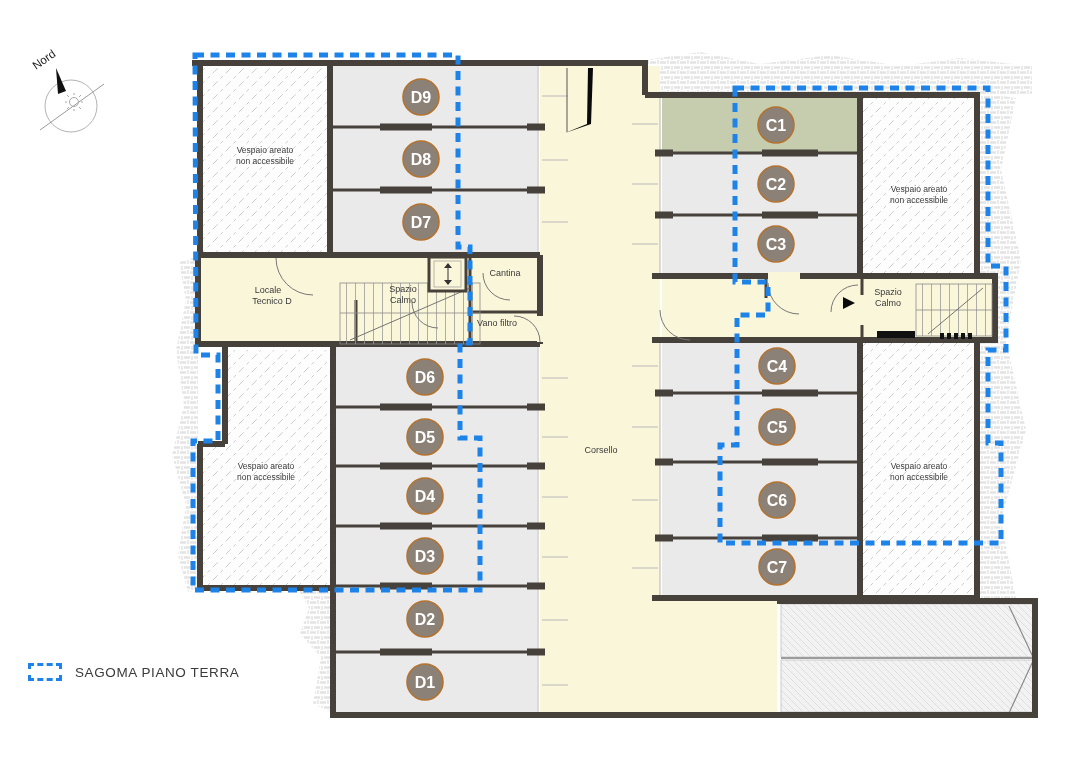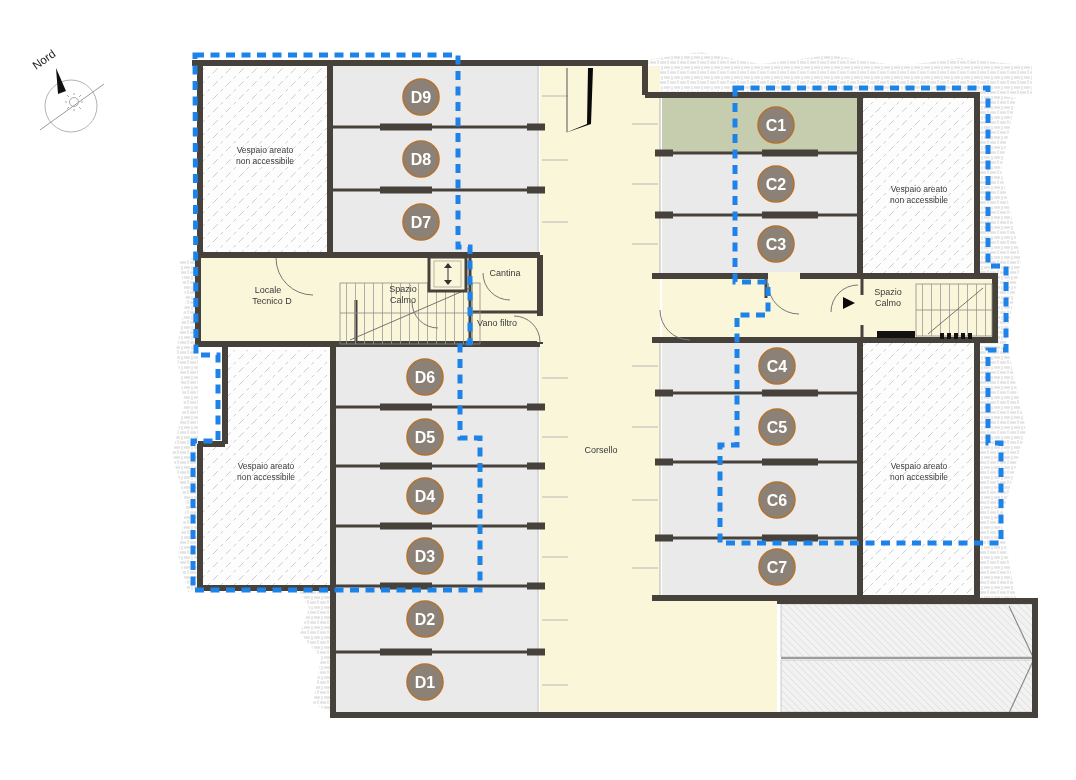--- a/index.html
+++ b/index.html
@@ -243,13 +243,17 @@
     <line x1="40" y1="130" x2="104" y2="84" stroke="#9a9a9a" stroke-width="1"></line>
     <polygon points="56,68 66,91 58,94" fill="#111"></polygon>
     <text x="36" y="70" transform="rotate(-35 36 70)" font-size="11.5" fill="#222">Nord</text>
     <g stroke="#aaa" stroke-width="1" fill="none">
       <circle cx="74" cy="102" r="4.5"></circle>
       <path d="M74,95 V93 M74,109 V111 M67,102 H65 M81,102 H83 M69,97 L67,95 M79,107 L81,109 M69,107 L67,109 M79,97 L81,95"></path>
     </g>
   </g>
 </svg>
 
+<div class="legend">
+  <div class="swatch"></div>
+  <div class="txt">SAGOMA PIANO TERRA</div>
 </div>
+</div>
 
 </body></html>

